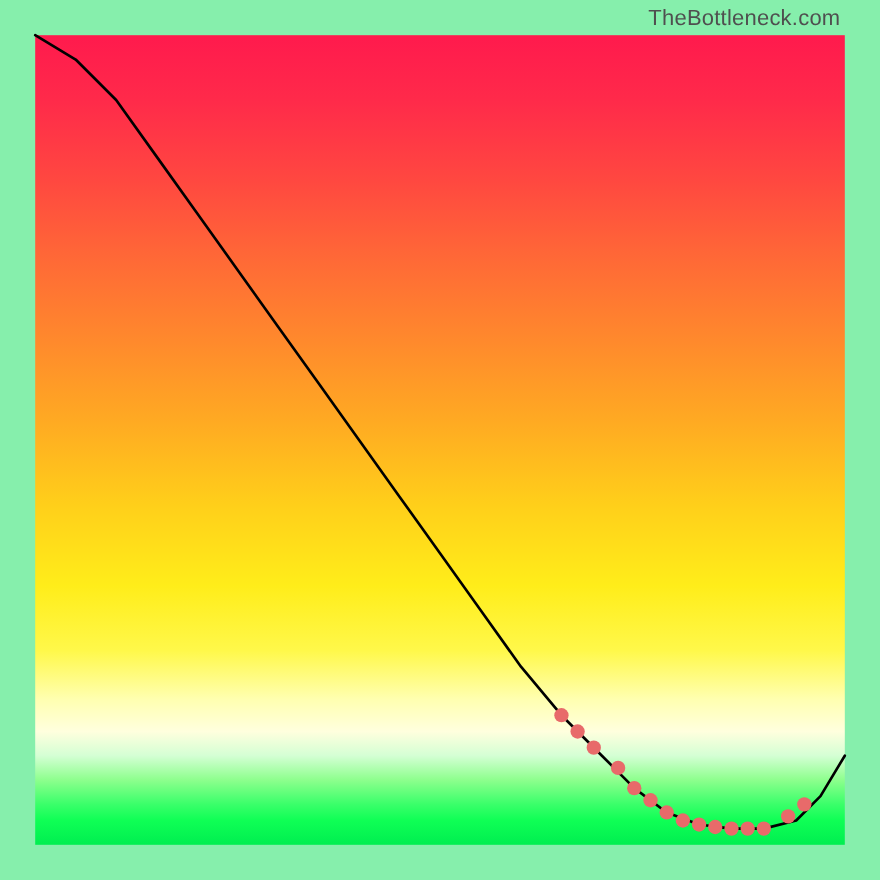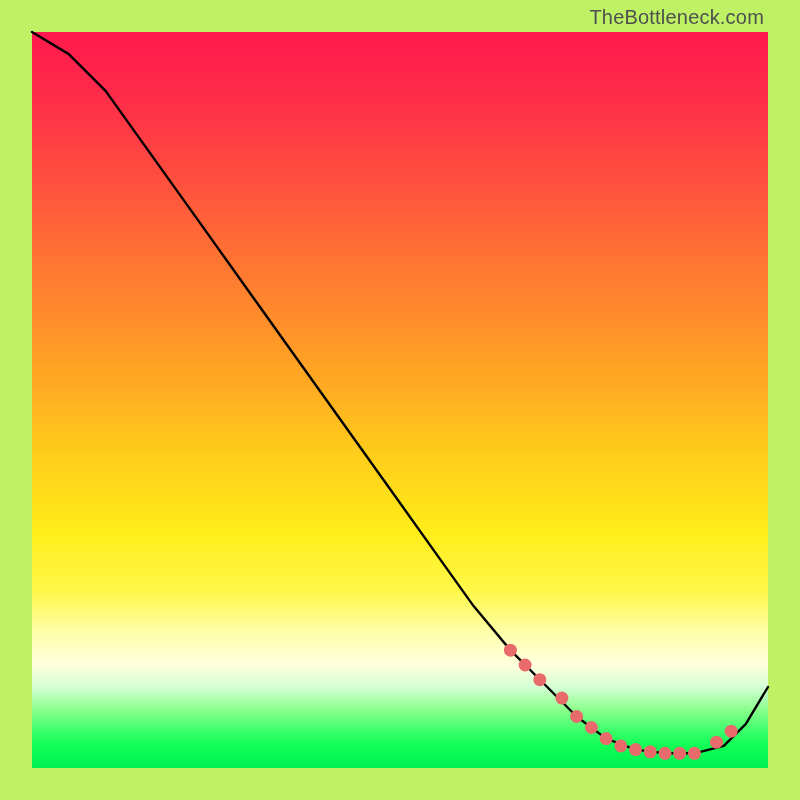--- a/index.html
+++ b/index.html
@@ -8,21 +8,21 @@
     width: 800px;
     height: 800px;
     background: #000;
     overflow: hidden;
     font-family: Arial, Helvetica, sans-serif;
   }
   .frame {
     position: relative;
     width: 800px;
     height: 800px;
-    background: #bef264;
+    background: #86efac;
   }
   .plot-area {
     position: absolute;
     left: 32px;
     top: 32px;
     width: 736px;
     height: 736px;
     background: linear-gradient(to bottom,
       #ff1a4d 0%,
       #ff2a4a 8%,

